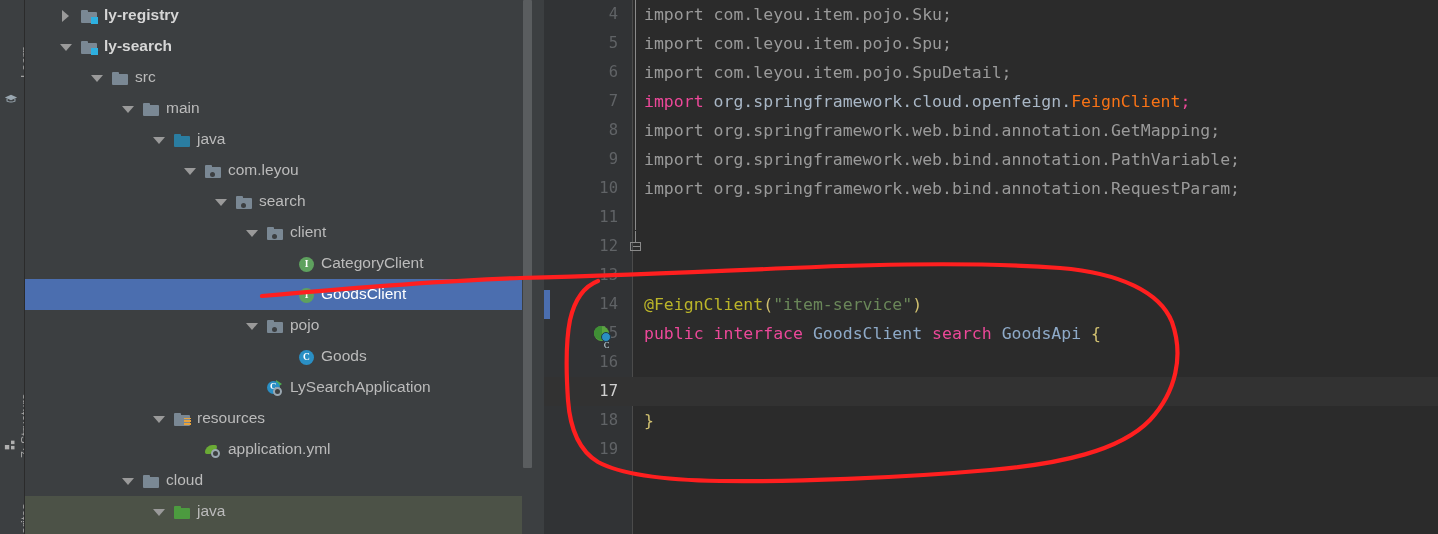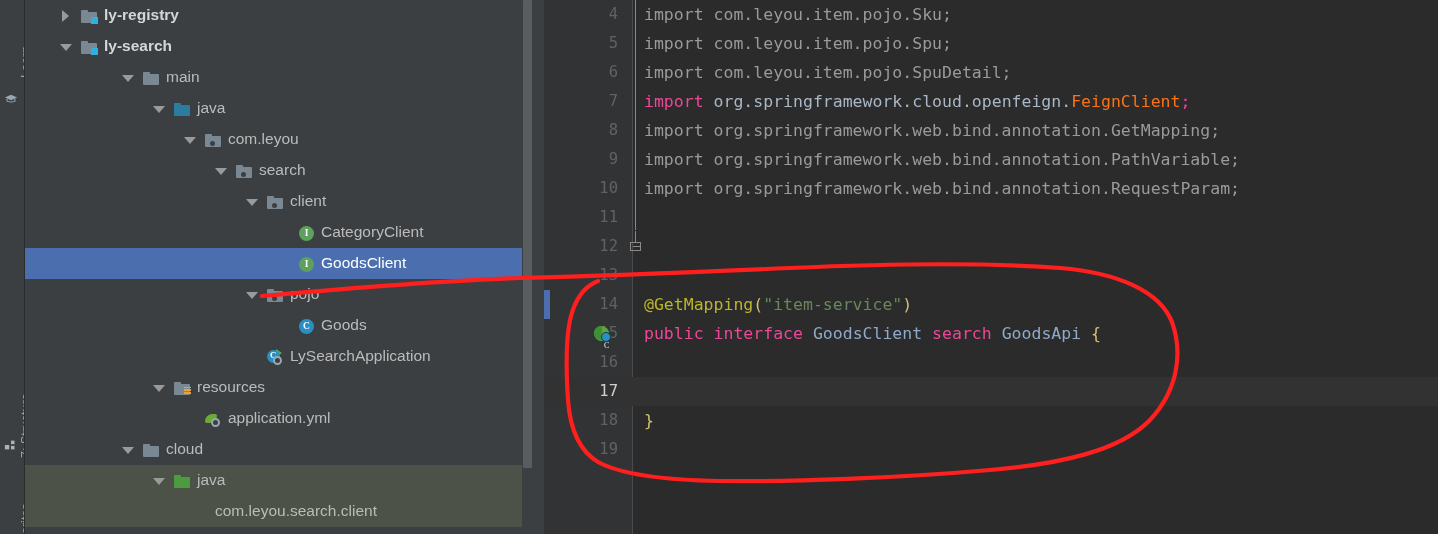--- a/index.html
+++ b/index.html
@@ -232,20 +232,32 @@
           <span class="arrow down"></span>
           <span style="flex: 0 0 8px;"></span>
           <span class="ico">
             <span class="fold gray">
               <span class="tab"></span>
               <span class="body"></span>
               <span class="modbadge"></span>
             </span>
           </span>
           <span class="lbl">ly-search</span>
+        </div>
+        <div class="row">
+          <span style="flex: 0 0 65px;"></span>
+          <span class="arrow down"></span>
+          <span style="flex: 0 0 8px;"></span>
+          <span class="ico">
+            <span class="fold gray">
+              <span class="tab"></span>
+              <span class="body"></span>
+            </span>
+          </span>
+          <span class="lbl">src</span>
         </div>
         <div class="row">
           <span style="flex: 0 0 96px;"></span>
           <span class="arrow down"></span>
           <span style="flex: 0 0 8px;"></span>
           <span class="ico">
             <span class="fold gray">
               <span class="tab"></span>
               <span class="body"></span>
             </span>
@@ -427,21 +439,21 @@
         <div class="cline"><span class="lnum">4</span><span class="ctext"><span class="dim">import com.leyou.item.pojo.Sku;</span></span></div>
         <div class="cline"><span class="lnum">5</span><span class="ctext"><span class="dim">import com.leyou.item.pojo.Spu;</span></span></div>
         <div class="cline"><span class="lnum">6</span><span class="ctext"><span class="dim">import com.leyou.item.pojo.SpuDetail;</span></span></div>
         <div class="cline"><span class="lnum">7</span><span class="ctext"><span class="kw">import </span><span class="def">org.springframework.cloud.openfeign.</span><span class="hl">FeignClient</span><span class="kw">;</span></span></div>
         <div class="cline"><span class="lnum">8</span><span class="ctext"><span class="dim">import org.springframework.web.bind.annotation.GetMapping;</span></span></div>
         <div class="cline"><span class="lnum">9</span><span class="ctext"><span class="dim">import org.springframework.web.bind.annotation.PathVariable;</span></span></div>
         <div class="cline"><span class="lnum">10</span><span class="ctext"><span class="dim">import org.springframework.web.bind.annotation.RequestParam;</span></span></div>
         <div class="cline"><span class="lnum">11</span><span class="ctext"><span class="def"></span></span></div>
         <div class="cline"><span class="lnum">12</span><span class="foldmark"><span class="stem"></span><span class="box"></span></span></div>
         <div class="cline"><span class="lnum">13</span><span class="ctext"><span class="def"></span></span></div>
-        <div class="cline"><span class="selmark"></span><span class="lnum">14</span><span class="ctext"><span class="anno">@GetMapping</span><span class="brace">(</span><span class="str">"item-service"</span><span class="brace">)</span></span></div>
+        <div class="cline"><span class="selmark"></span><span class="lnum">14</span><span class="ctext"><span class="anno">@FeignClient</span><span class="brace">(</span><span class="str">"item-service"</span><span class="brace">)</span></span></div>
         <div class="cline"><span class="lnum">15</span><span class="implicon"><span class="g"></span><span class="gd"></span><span class="b"></span></span><span class="ctext"><span class="kw">public interface </span><span class="cls2">GoodsClient </span><span class="kw">search </span><span class="cls2">GoodsApi </span><span class="brace">{</span></span></div>
         <div class="cline"><span class="lnum">16</span><span class="ctext"><span class="def"></span></span></div>
         <div class="cline caret"><span class="lnum">17</span><span class="ctext"><span class="def"></span></span></div>
         <div class="cline"><span class="lnum">18</span><span class="ctext"><span class="brace">}</span></span></div>
         <div class="cline"><span class="lnum">19</span><span class="ctext"><span class="def"></span></span></div>
       </div>
   <div class="foldline" style="top: 0px; height: 230px;"></div>
     </div>
 
   <svg class="annot" viewBox="0 0 1438 534">

